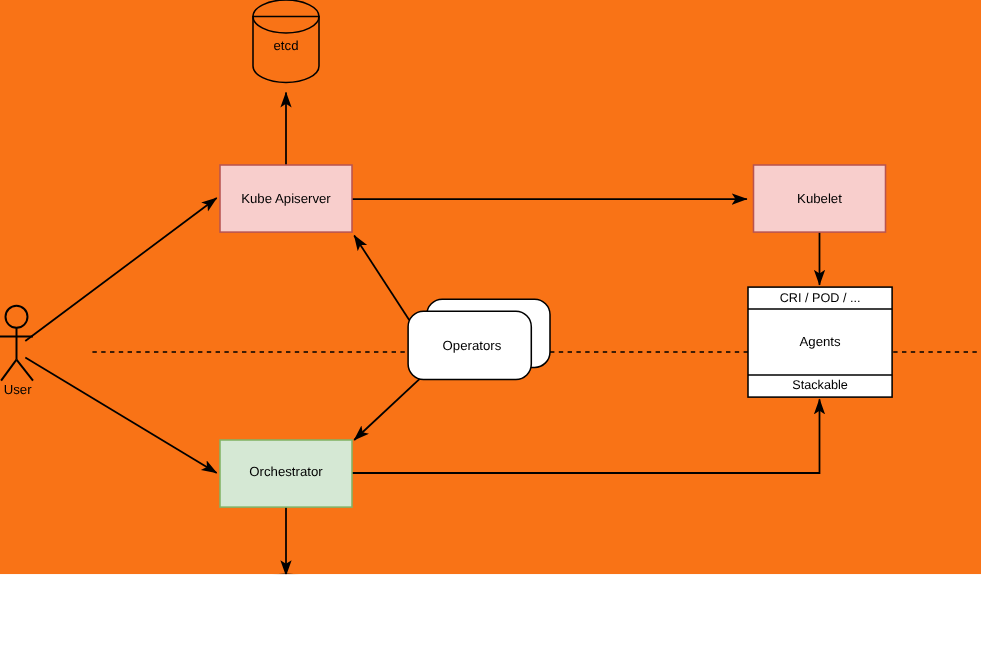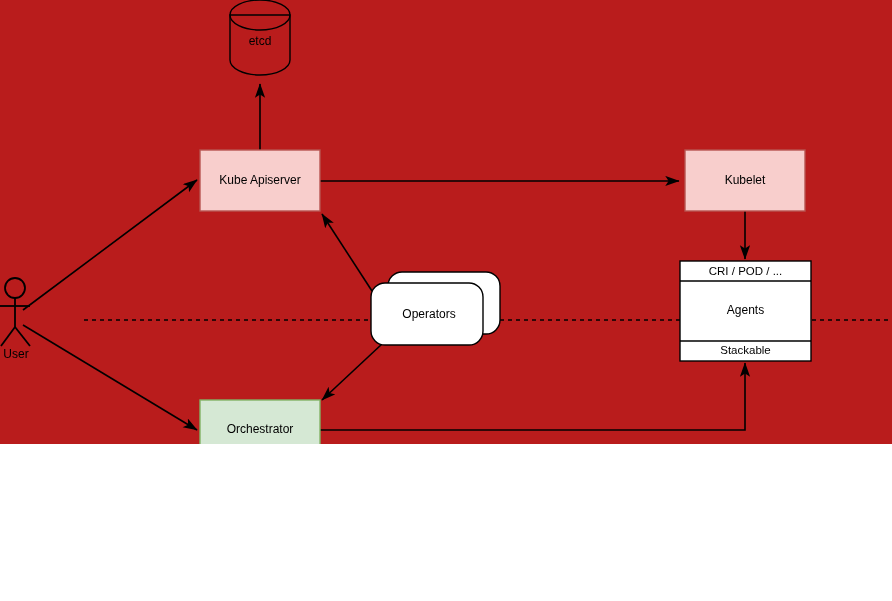--- a/index.html
+++ b/index.html
@@ -3,22 +3,22 @@
 <meta charset="utf-8">
 <style>
   html, body {
     margin: 0;
     padding: 0;
     background: #ffffff;
   }
   #canvas {
     position: relative;
     width: 892px;
-    height: 444px;
-    background: #b91c1c;
+    height: 522px;
+    background: #f97316;
     font-family: "Liberation Sans", sans-serif;
     overflow: hidden;
     text-decoration: underline;
   }
   #diagram-svg {
     position: absolute;
     left: 0;
     top: 0;
     width: 892px;
     height: 601px;

